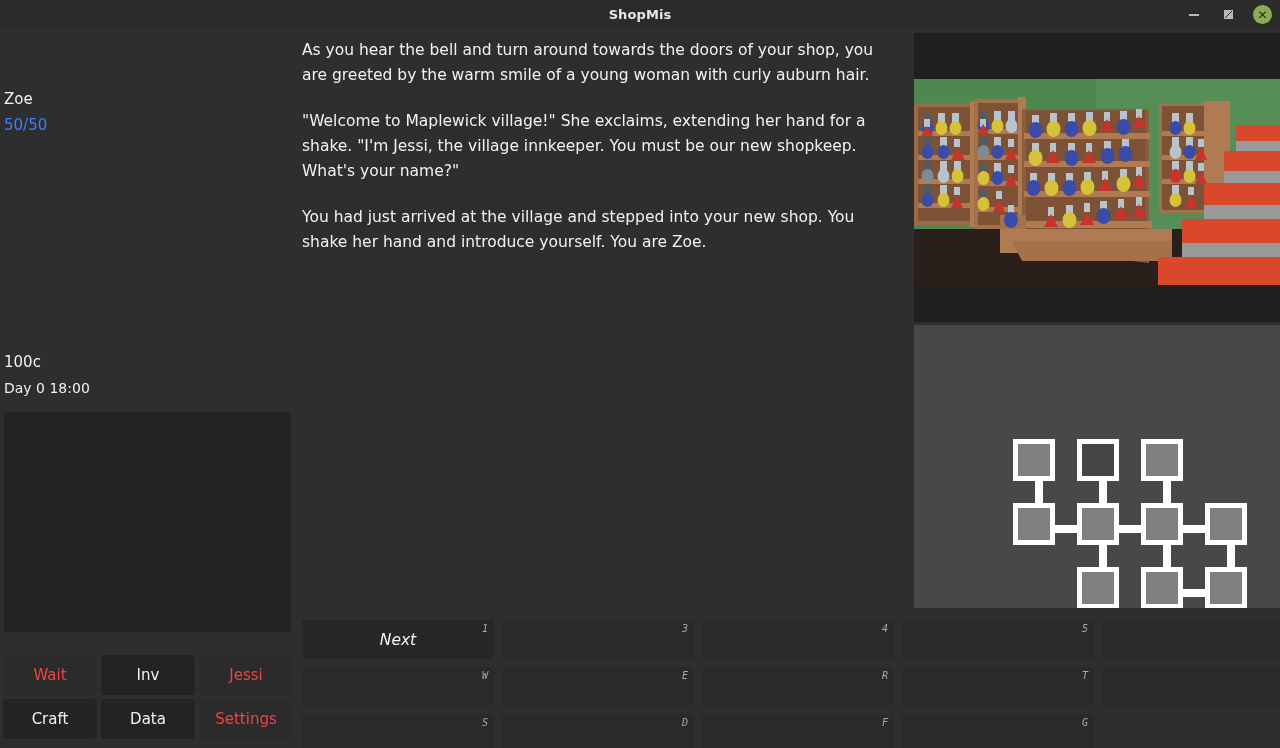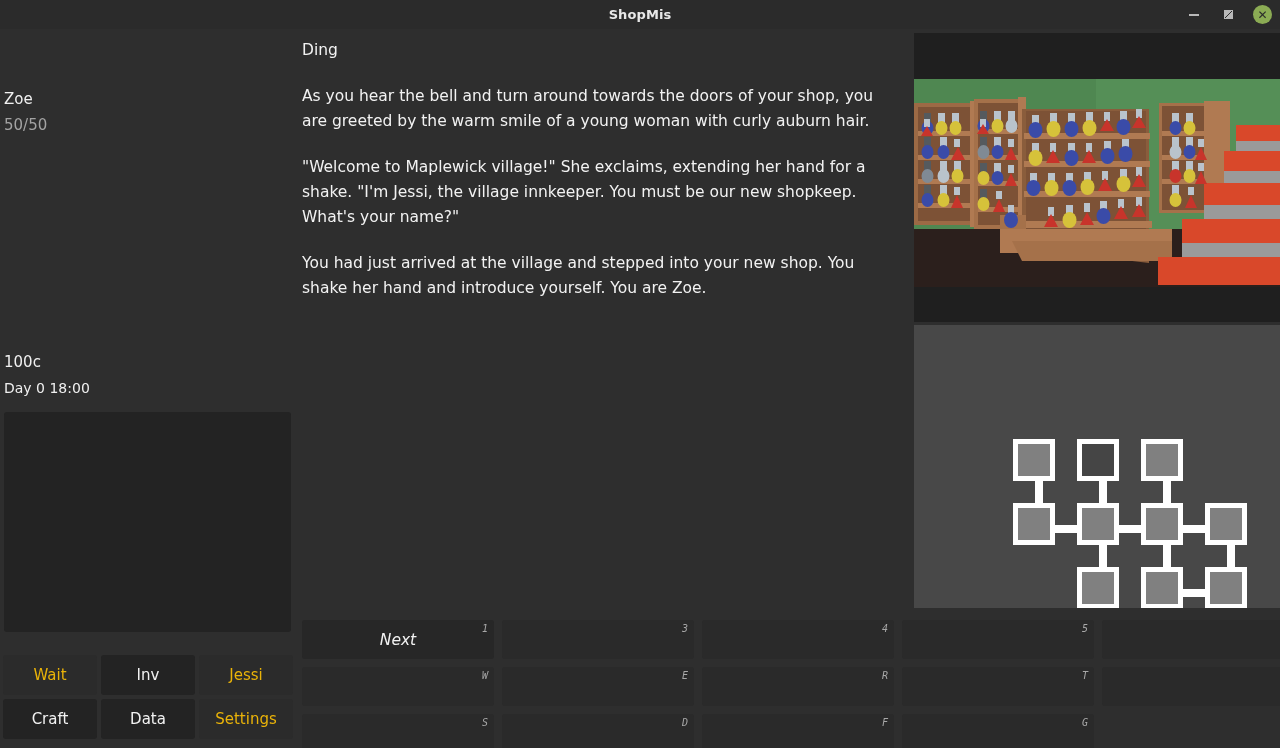--- a/index.html
+++ b/index.html
@@ -38,21 +38,21 @@
     background: #8bab54; color: #2b2b2b; font-size: 12px; font-weight: bold;
     display: flex; align-items: center; justify-content: center;
   }
 
   
   .sidebar {
     position: absolute; left: 0; top: 29px; width: 295px; height: 719px;
   }
   .player-block { position: absolute; left: 4px; top: 57px; }
   .player-name { font-size: 15px; color: #f0f0f0; line-height: 26px; }
-  .player-hp   { font-size: 15px; color: #a3a3a3; line-height: 26px; }
+  .player-hp   { font-size: 15px; color: #3b82f6; line-height: 26px; }
 
   .econ-block { position: absolute; left: 4px; top: 309px; }
   .econ-money { font-size: 15px; color: #f0f0f0; line-height: 26px; margin-top: 11px; }
   .econ-time  { font-size: 14px; color: #f0f0f0; line-height: 26px; }
 
   .side-panel {
     position: absolute; left: 4px; top: 383px; width: 287px; height: 220px;
     background: #232323; border-radius: 3px;
   }
 
@@ -63,21 +63,21 @@
     grid-template-columns: 94px 94px 94px;
     grid-template-rows: 40px 40px;
     gap: 4px;
   }
   .menu-btn {
     background: #232323; border-radius: 3px;
     display: flex; align-items: center; justify-content: center;
     font-size: 15px; color: #f2f2f2;
     user-select: none;
   }
-  .menu-btn.disabled { color: #eab308; background: #2b2b2b; }
+  .menu-btn.disabled { color: #ef4444; background: #2b2b2b; }
 
   
   .story {
     position: absolute; left: 302px; top: 38px; width: 600px;
   }
   .story p {
     font-size: 15.5px; color: #f2f2f2; line-height: 25px;
     margin-bottom: 21px;
   }
   .story p:last-child { margin-bottom: 0; }
@@ -156,21 +156,20 @@
       <div class="menu-btn disabled">Wait</div>
       <div class="menu-btn">Inv</div>
       <div class="menu-btn disabled">Jessi</div>
       <div class="menu-btn">Craft</div>
       <div class="menu-btn">Data</div>
       <div class="menu-btn disabled">Settings</div>
     </div>
 </div>
 
 <div class="story" id="story">
-    <p>Ding</p>
     <p>As you hear the bell and turn around towards the doors of your shop, you are greeted by the warm smile of a young woman with curly auburn hair.</p>
     <p>"Welcome to Maplewick village!" She exclaims, extending her hand for a shake. "I'm Jessi, the village innkeeper. You must be our new shopkeep. What's your name?"</p>
     <p>You had just arrived at the village and stepped into your new shop. You shake her hand and introduce yourself. You are Zoe.</p>
   </div>
 
 <div class="scene-panel">
   <svg class="scene-svg" width="366" height="289" viewBox="0 0 366 289">
     <rect x="0" y="0" width="366" height="289" fill="#1f1f1f"></rect>
 
     <rect x="0" y="46" width="366" height="150" fill="#4f8751"></rect>

